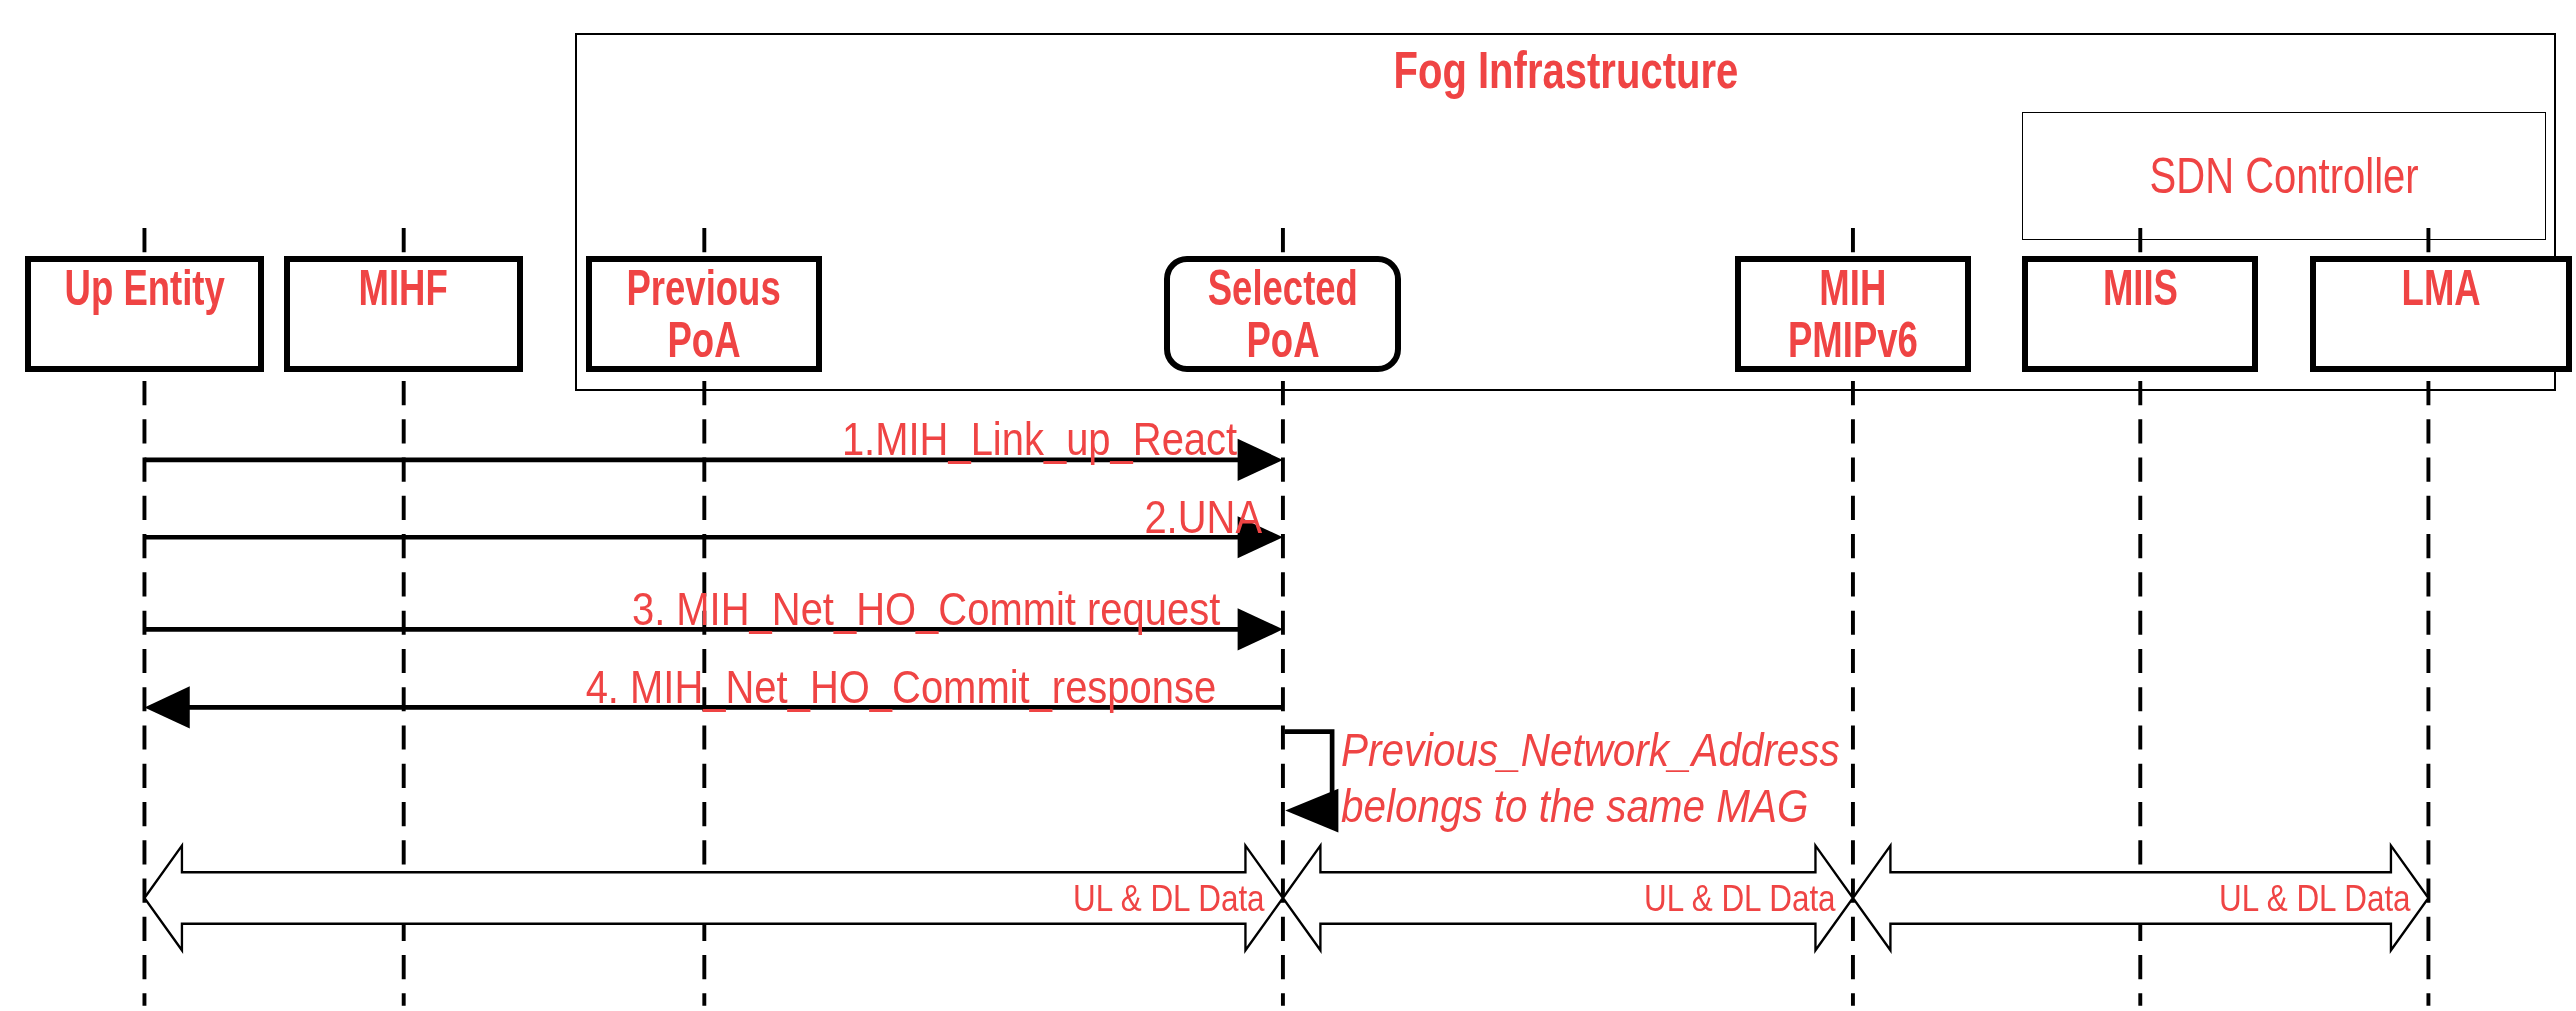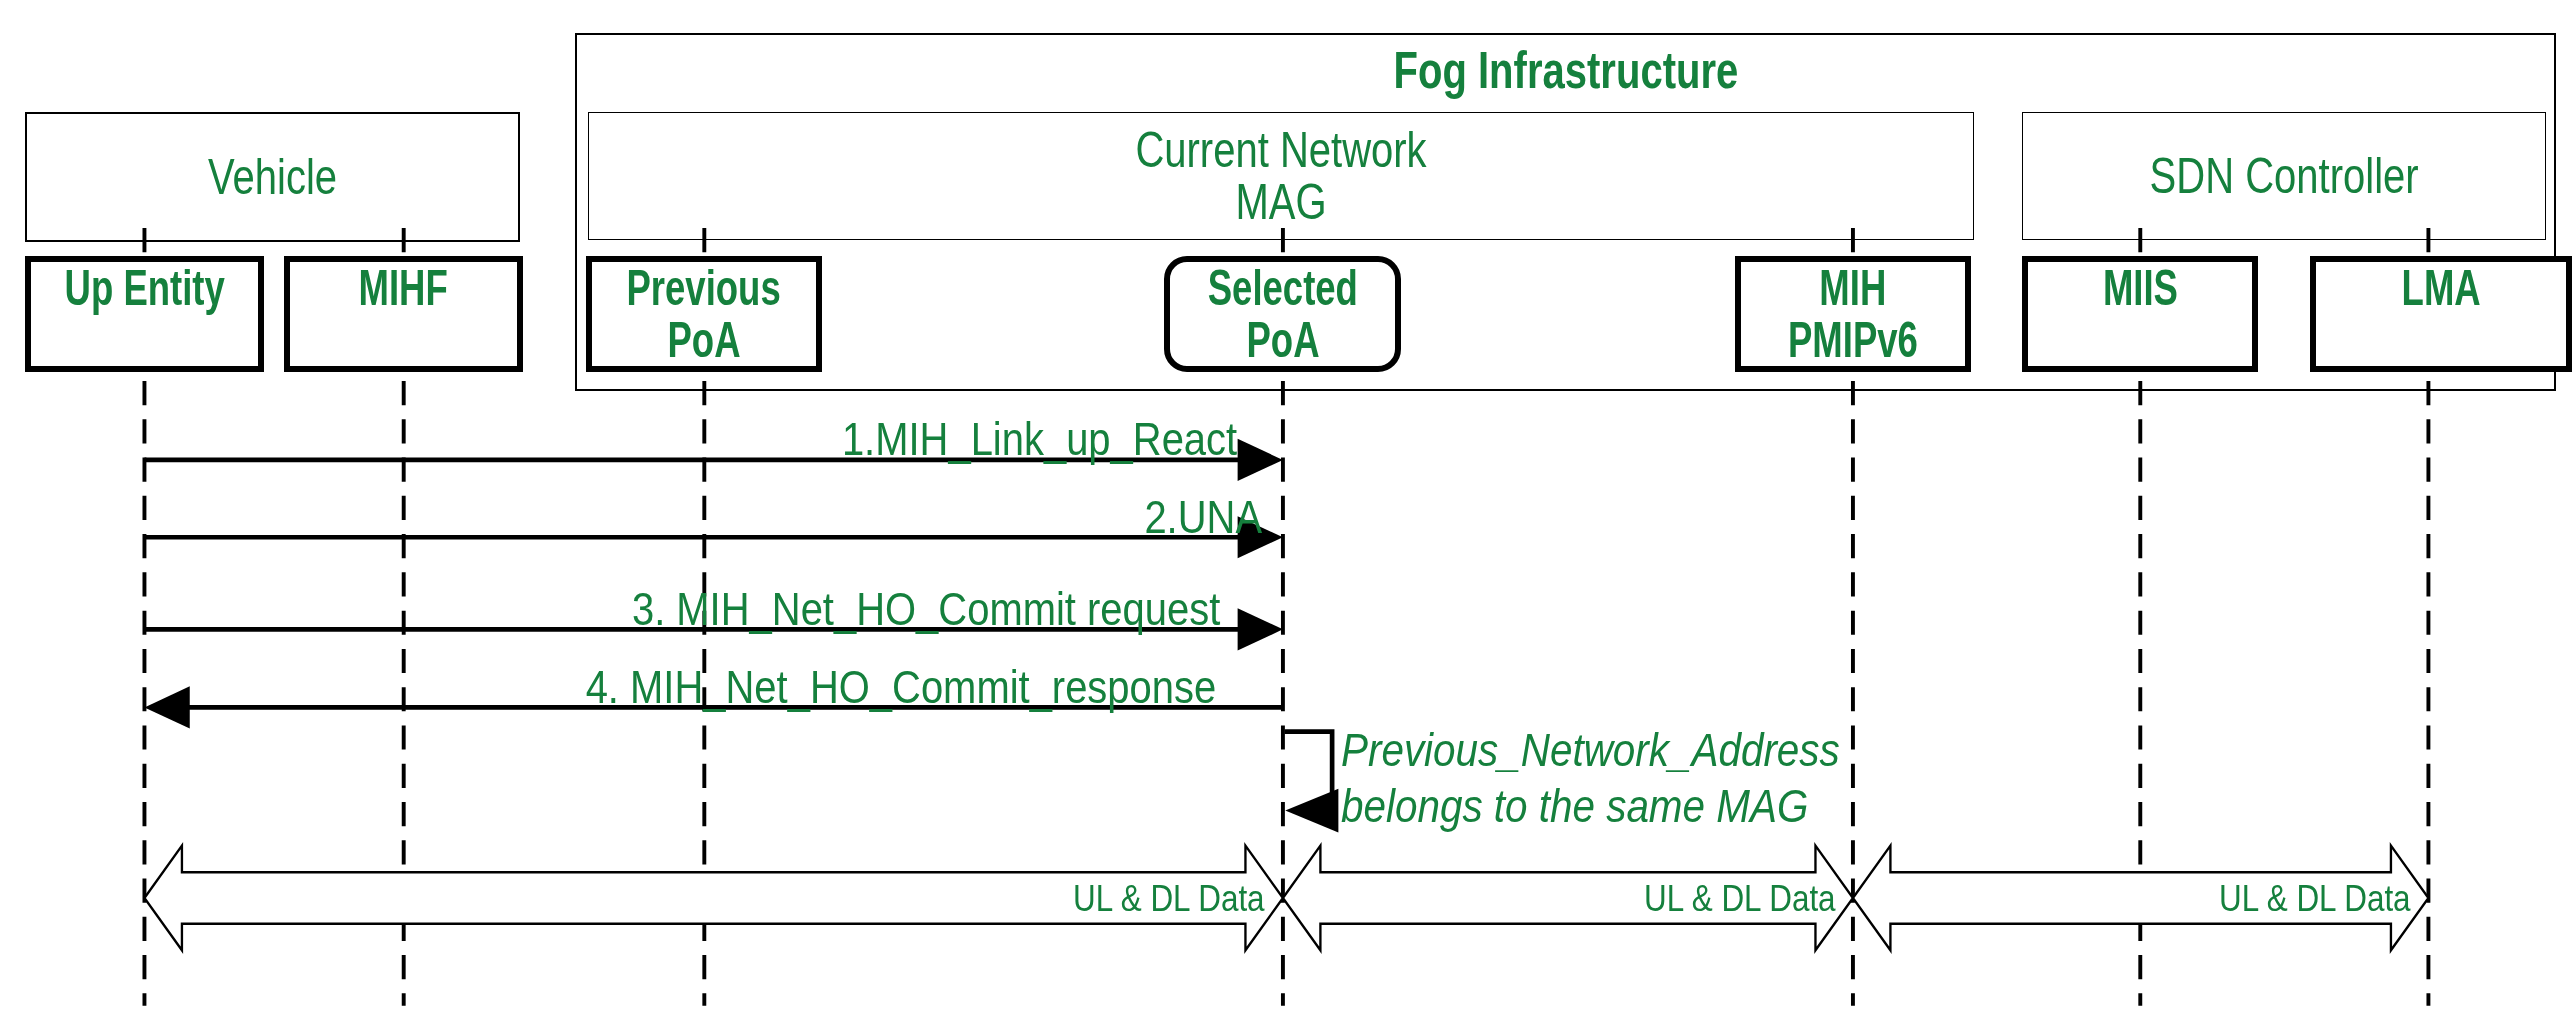--- a/index.html
+++ b/index.html
@@ -1,18 +1,18 @@
 <!DOCTYPE html>
 <html style="font-size:12.5px"><head>
 <meta charset="utf-8">
 <style>
   html,body{margin:0;padding:0;background:#ffffff;}
   .canvas{
     position:relative;width:2576px;height:1012px;background:#ffffff;
-    font-family:"Liberation Sans", sans-serif;color:#15803d;overflow:hidden;
+    font-family:"Liberation Sans", sans-serif;color:#ef4444;overflow:hidden;
   }
   .canvas svg{position:absolute;left:0;top:0;z-index:1;}
   .box{position:absolute;box-sizing:border-box;border:2.3px solid #000;background:transparent;z-index:2;}
   .container-box{display:flex;flex-direction:column;align-items:center;justify-content:center;
     font-size:50px;line-height:52px;font-weight:400;}
   .container-box .lbl{display:inline-block;transform:scaleX(0.80);transform-origin:center center;white-space:nowrap;}
   .fog{z-index:2;}
   .fog-title{position:absolute;left:0;top:6.2px;width:100%;text-align:center;
     font-size:52px;line-height:58px;font-weight:700;}
   .fog-title .lbl{display:inline-block;transform:scaleX(0.77);transform-origin:center center;white-space:nowrap;}
@@ -67,27 +67,20 @@
     <polyline points="1645,937 1706,937 1706,1030" stroke="#000000" stroke-width="6" fill="none"></polyline>
     <polygon points="1646,1038 1714,1010 1714,1066" fill="#000000" stroke="none"></polygon>
   </svg>
 
   <div class="box fog" style="left:575px;top:33px;width:1981px;height:358px;">
     <div class="fog-title">
       <span class="lbl">Fog Infrastructure</span>
     </div>
   </div>
 
-  <div class="box container-box" style="left:25px;top:112px;width:495px;height:130px;">
-    <span class="lbl">Vehicle</span>
-  </div>
-  <div class="box container-box" style="left:588px;top:112px;width:1386px;height:128px;border-width:1.6px;">
-    <span class="lbl">Current Network</span>
-    <span class="lbl">MAG</span>
-  </div>
   <div class="box container-box" style="left:2022px;top:112px;width:524px;height:128px;border-width:1.6px;">
     <span class="lbl">SDN Controller</span>
   </div>
 
   <div class="box entity" style="left:25px;top:256px;width:239px;height:116px;">
     <span class="lbl">Up Entity</span>
   </div>
   <div class="box entity" style="left:284px;top:256px;width:239px;height:116px;">
     <span class="lbl">MIHF</span>
   </div>

